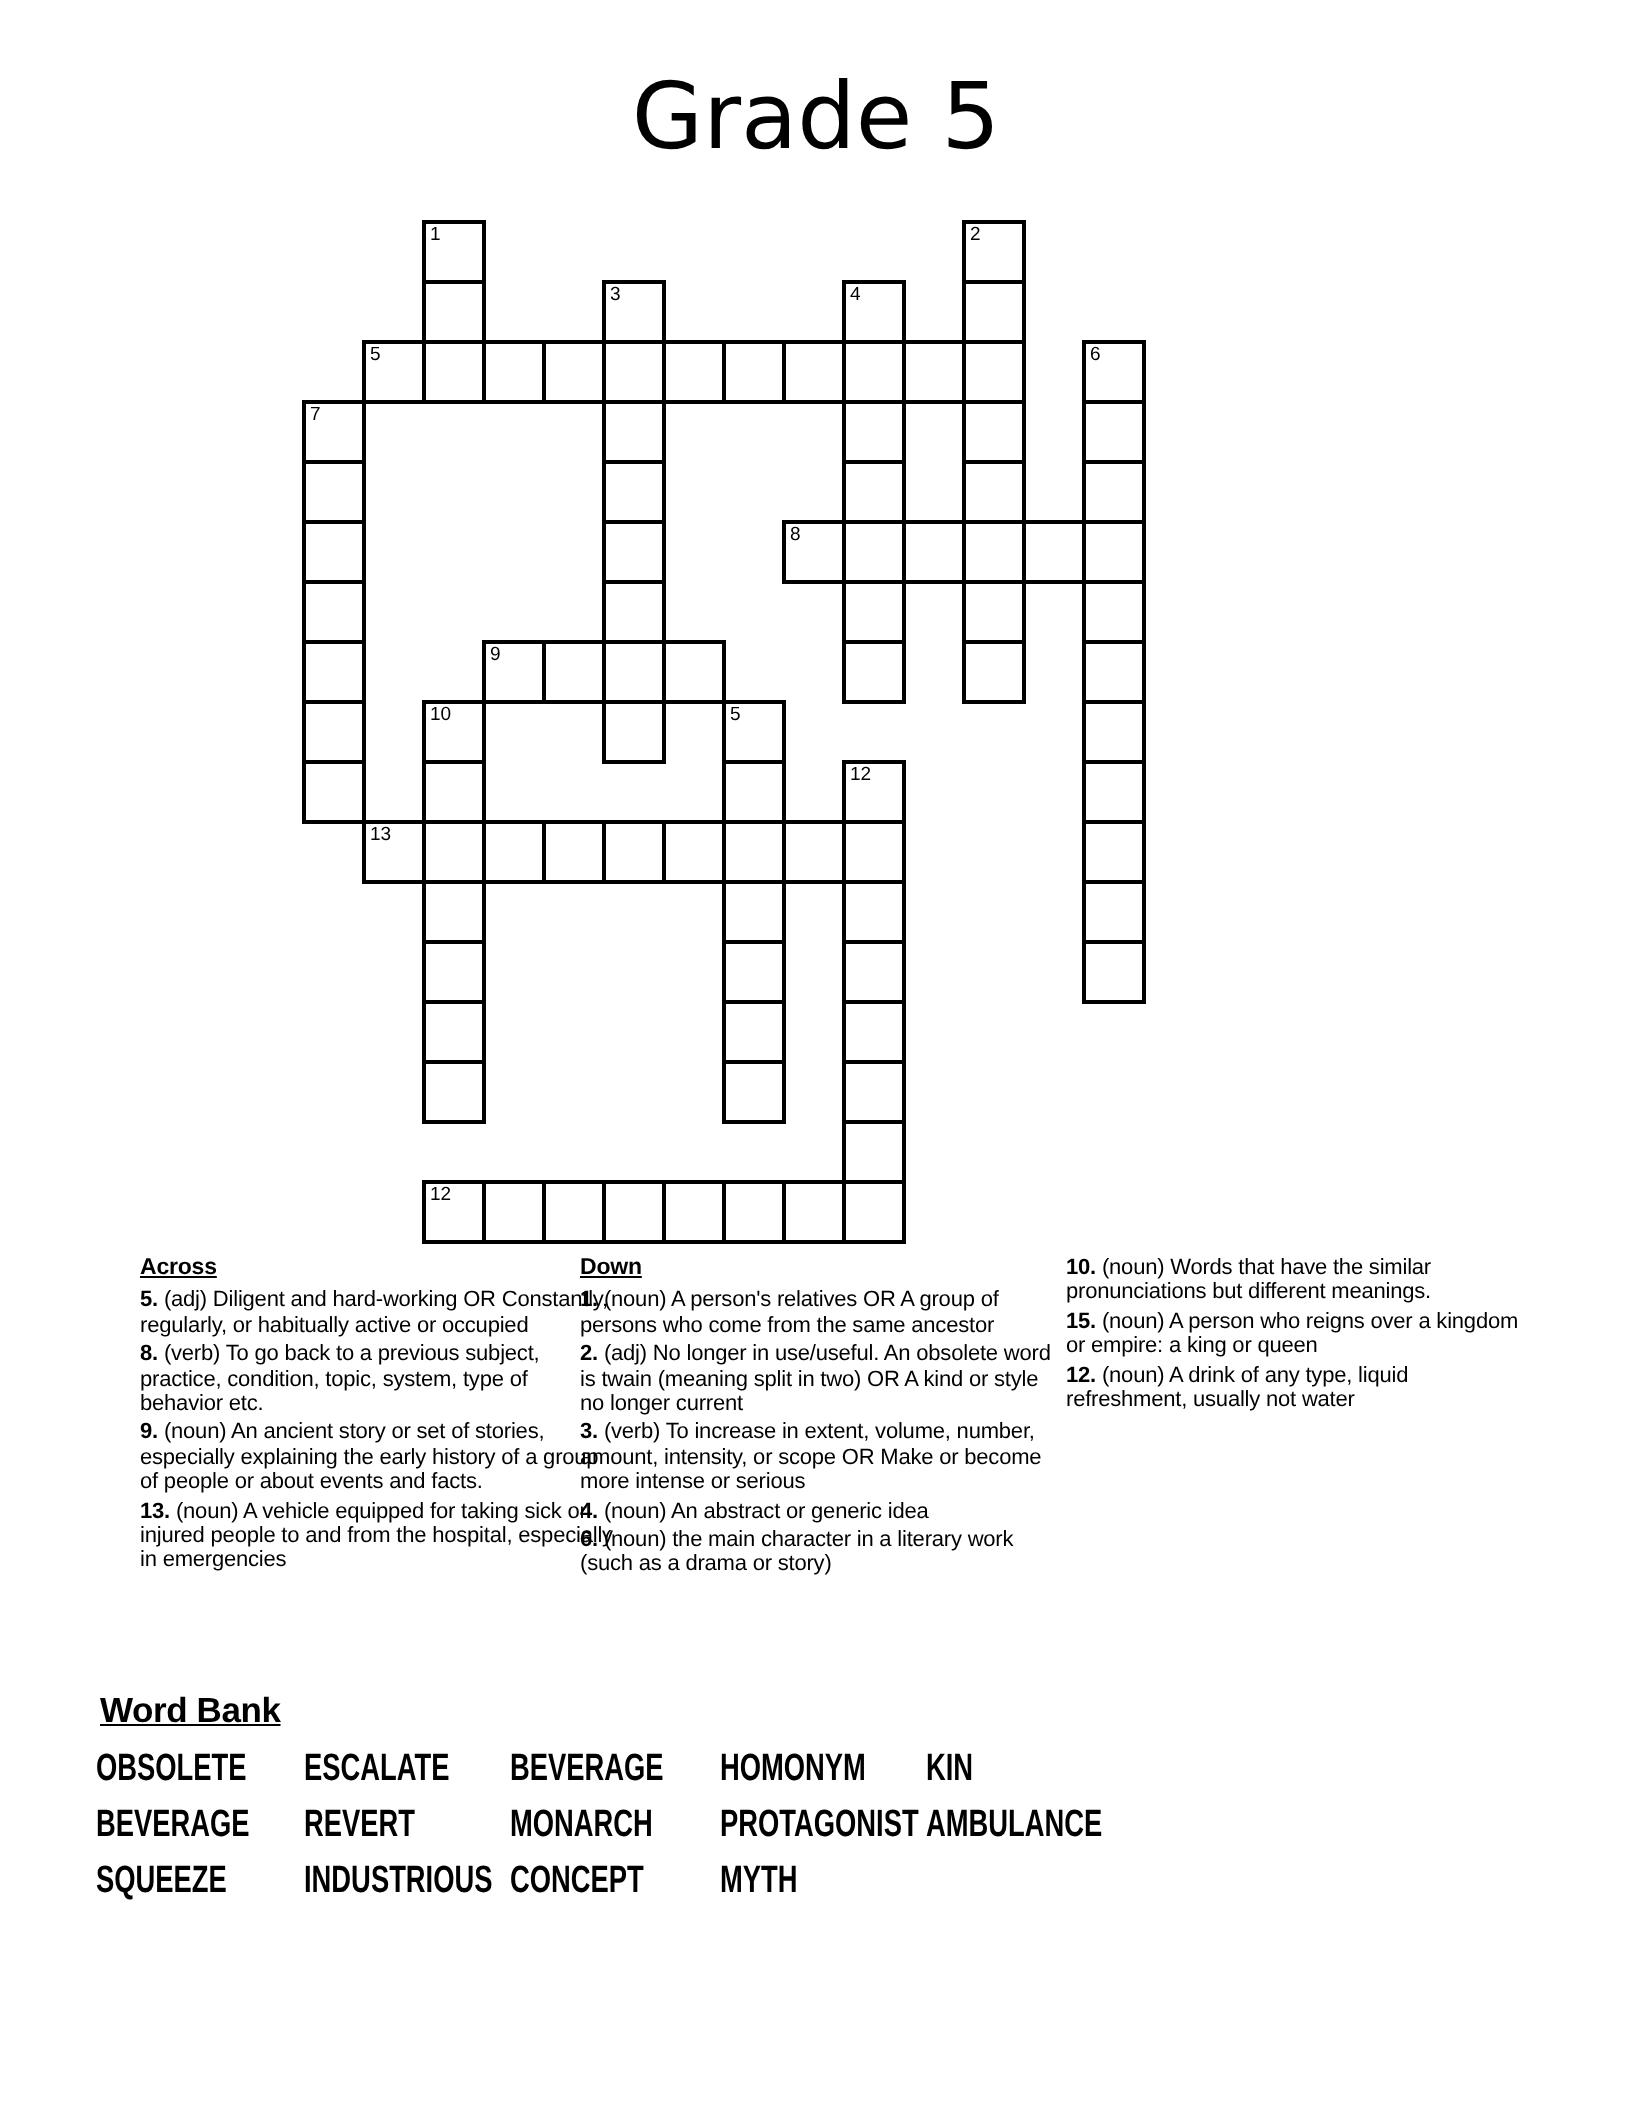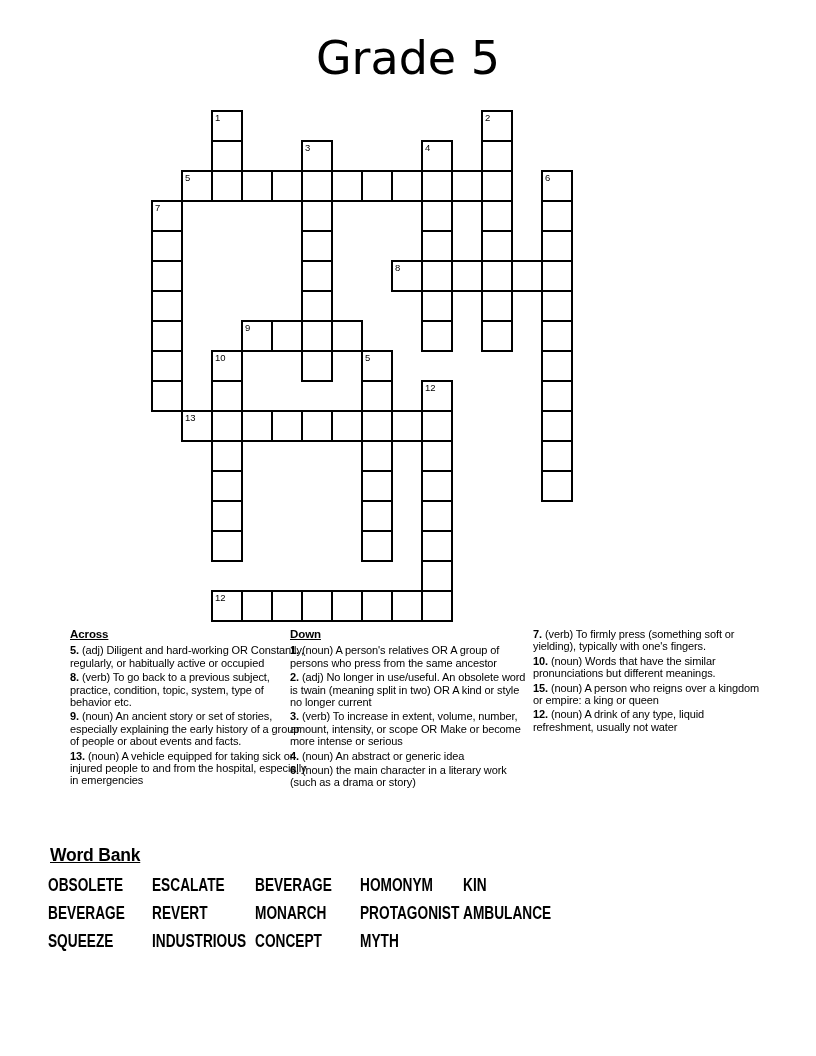--- a/index.html
+++ b/index.html
@@ -169,28 +169,27 @@
 
   <div class="clues-col" id="clues-across">
       <p class="clue-heading">Across</p>
       <p class="clue"><b>5.</b> <span>(adj) Diligent and hard-working OR Constantly, regularly, or habitually active or occupied</span></p>
       <p class="clue"><b>8.</b> <span>(verb) To go back to a previous subject, practice, condition, topic, system, type of behavior etc.</span></p>
       <p class="clue"><b>9.</b> <span>(noun) An ancient story or set of stories, especially explaining the early history of a group of people or about events and facts.</span></p>
       <p class="clue"><b>13.</b> <span>(noun) A vehicle equipped for taking sick or injured people to and from the hospital, especially in emergencies</span></p>
     </div>
   <div class="clues-col" id="clues-down">
       <p class="clue-heading">Down</p>
-      <p class="clue"><b>1.</b> <span>(noun) A person's relatives OR A group of persons who press from the same ancestor</span></p>
+      <p class="clue"><b>1.</b> <span>(noun) A person's relatives OR A group of persons who come from the same ancestor</span></p>
       <p class="clue"><b>2.</b> <span>(adj) No longer in use/useful. An obsolete word is twain (meaning split in two) OR A kind or style no longer current</span></p>
       <p class="clue"><b>3.</b> <span>(verb) To increase in extent, volume, number, amount, intensity, or scope OR Make or become more intense or serious</span></p>
       <p class="clue"><b>4.</b> <span>(noun) An abstract or generic idea</span></p>
       <p class="clue"><b>6.</b> <span>(noun) the main character in a literary work (such as a drama or story)</span></p>
     </div>
   <div class="clues-col" id="clues-cont">
-      <p class="clue"><b>7.</b> <span>(verb) To firmly press (something soft or yielding), typically with one's fingers.</span></p>
       <p class="clue"><b>10.</b> <span>(noun) Words that have the similar pronunciations but different meanings.</span></p>
       <p class="clue"><b>15.</b> <span>(noun) A person who reigns over a kingdom or empire: a king or queen</span></p>
       <p class="clue"><b>12.</b> <span>(noun) A drink of any type, liquid refreshment, usually not water</span></p>
     </div>
 
   <div class="wordbank-heading">Word Bank</div>
   <div class="wb-rows">
       <span class="wb-word" style="left: 0px; top: 0px;">OBSOLETE</span>
       <span class="wb-word" style="left: 104px; top: 0px;">ESCALATE</span>
       <span class="wb-word" style="left: 207px; top: 0px;">BEVERAGE</span>

